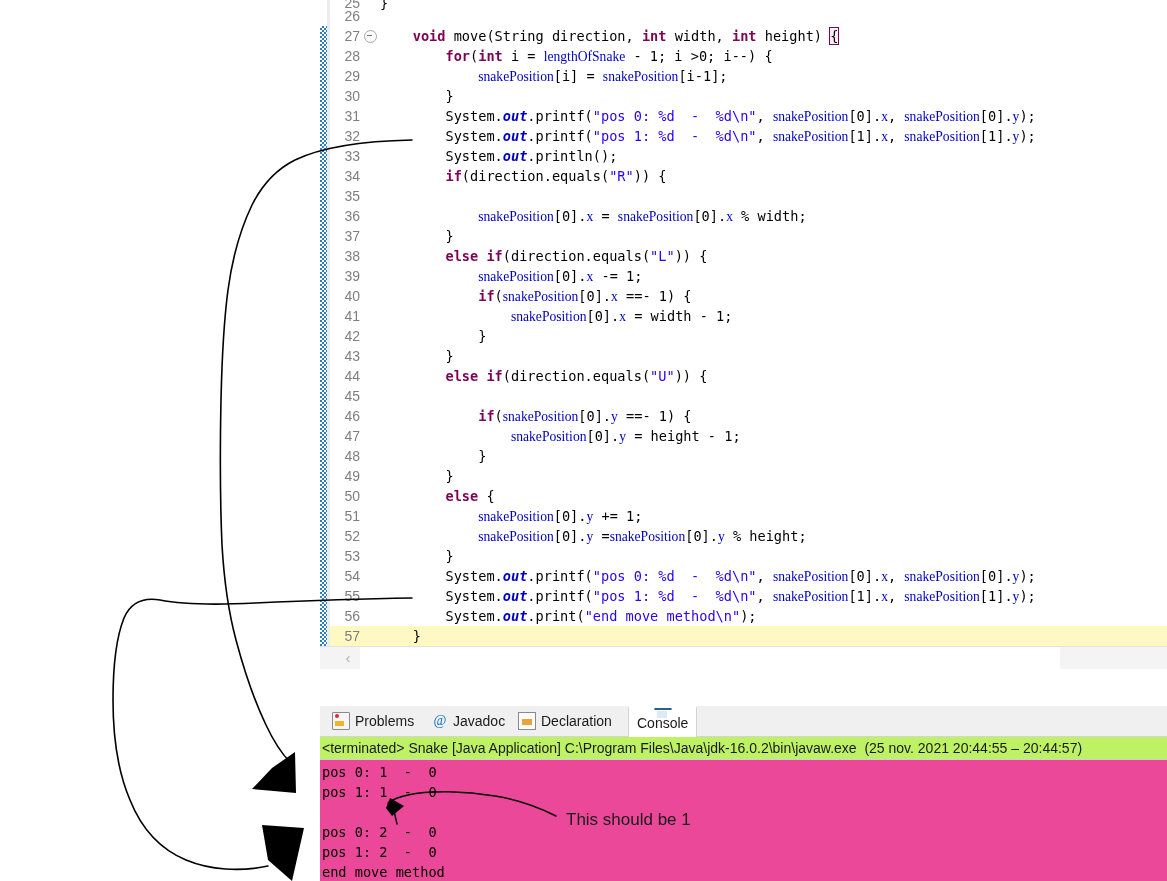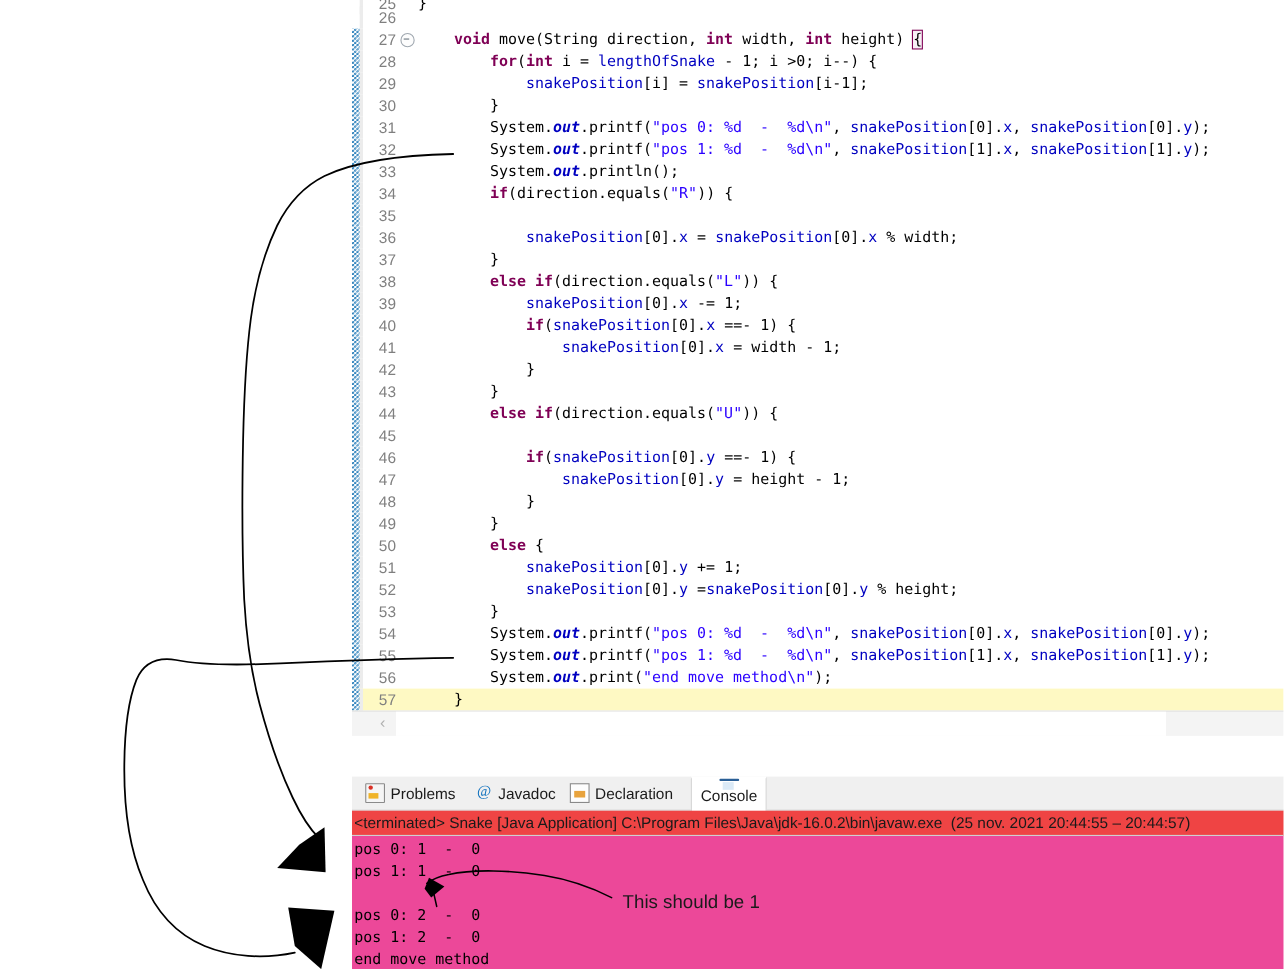--- a/index.html
+++ b/index.html
@@ -58,21 +58,21 @@
   .fold:after{
     content:"";position:absolute;left:2px;top:4px;width:5px;height:1px;background:#6b7680;
   }
   .codetext{
     position:absolute;left:60px;top:0;height:20px;
     font-family:"DejaVu Sans Mono", monospace;
     font-size:13.6px;line-height:20px;color:#000000;white-space:pre;
   }
   .kw{color:#7f0055;font-weight:bold;}
   .str{color:#2a00ff;}
-  .fld{color:#0000c0;}
+  .fld{color:#0000c0;font-family:Liberation Serif, serif;}
   .stat{color:#0000c0;font-style:italic;font-weight:bold;}
   .brace-hl{outline:1px solid #7f0055;background:#f7eef5;}
 
   .editor-hscroll{
     position:absolute;left:0;bottom:0;width:847px;height:22px;
     background:#f4f4f4;border-top:1px solid #e2e2e2;
   }
   .hs-left{
     position:absolute;left:20px;top:3px;width:16px;height:16px;
     color:#b0b0b0;font-size:15px;line-height:16px;text-align:center;
@@ -119,21 +119,21 @@
   }
   .ico-console{
     background:#3b7fc4;border:1px solid #2a5f96;border-radius:1px;
   }
   .ico-console:after{
     content:"";position:absolute;left:2px;top:2px;width:10px;height:7px;background:#dbeaf7;
   }
 
   .termline{
     position:relative;height:22px;line-height:22px;
-    background:#ef4444;border-bottom:1px solid #d0d0d0;
+    background:#bef264;border-bottom:1px solid #d0d0d0;
     font-size:14px;color:#1a1a1a;padding-left:2px;white-space:pre;overflow:hidden;
   }
   .console-out{
     position:relative;height:135px;background:#ec4899;overflow:hidden;
     font-family:"DejaVu Sans Mono", monospace;font-size:13.6px;line-height:20px;
     color:#000000;white-space:pre;padding-left:2px;padding-top:2px;
   }
   .console-hscroll{
     position:absolute;left:0;bottom:0;width:847px;height:22px;background:#f4f4f4;border-top:1px solid #e2e2e2;
   }

